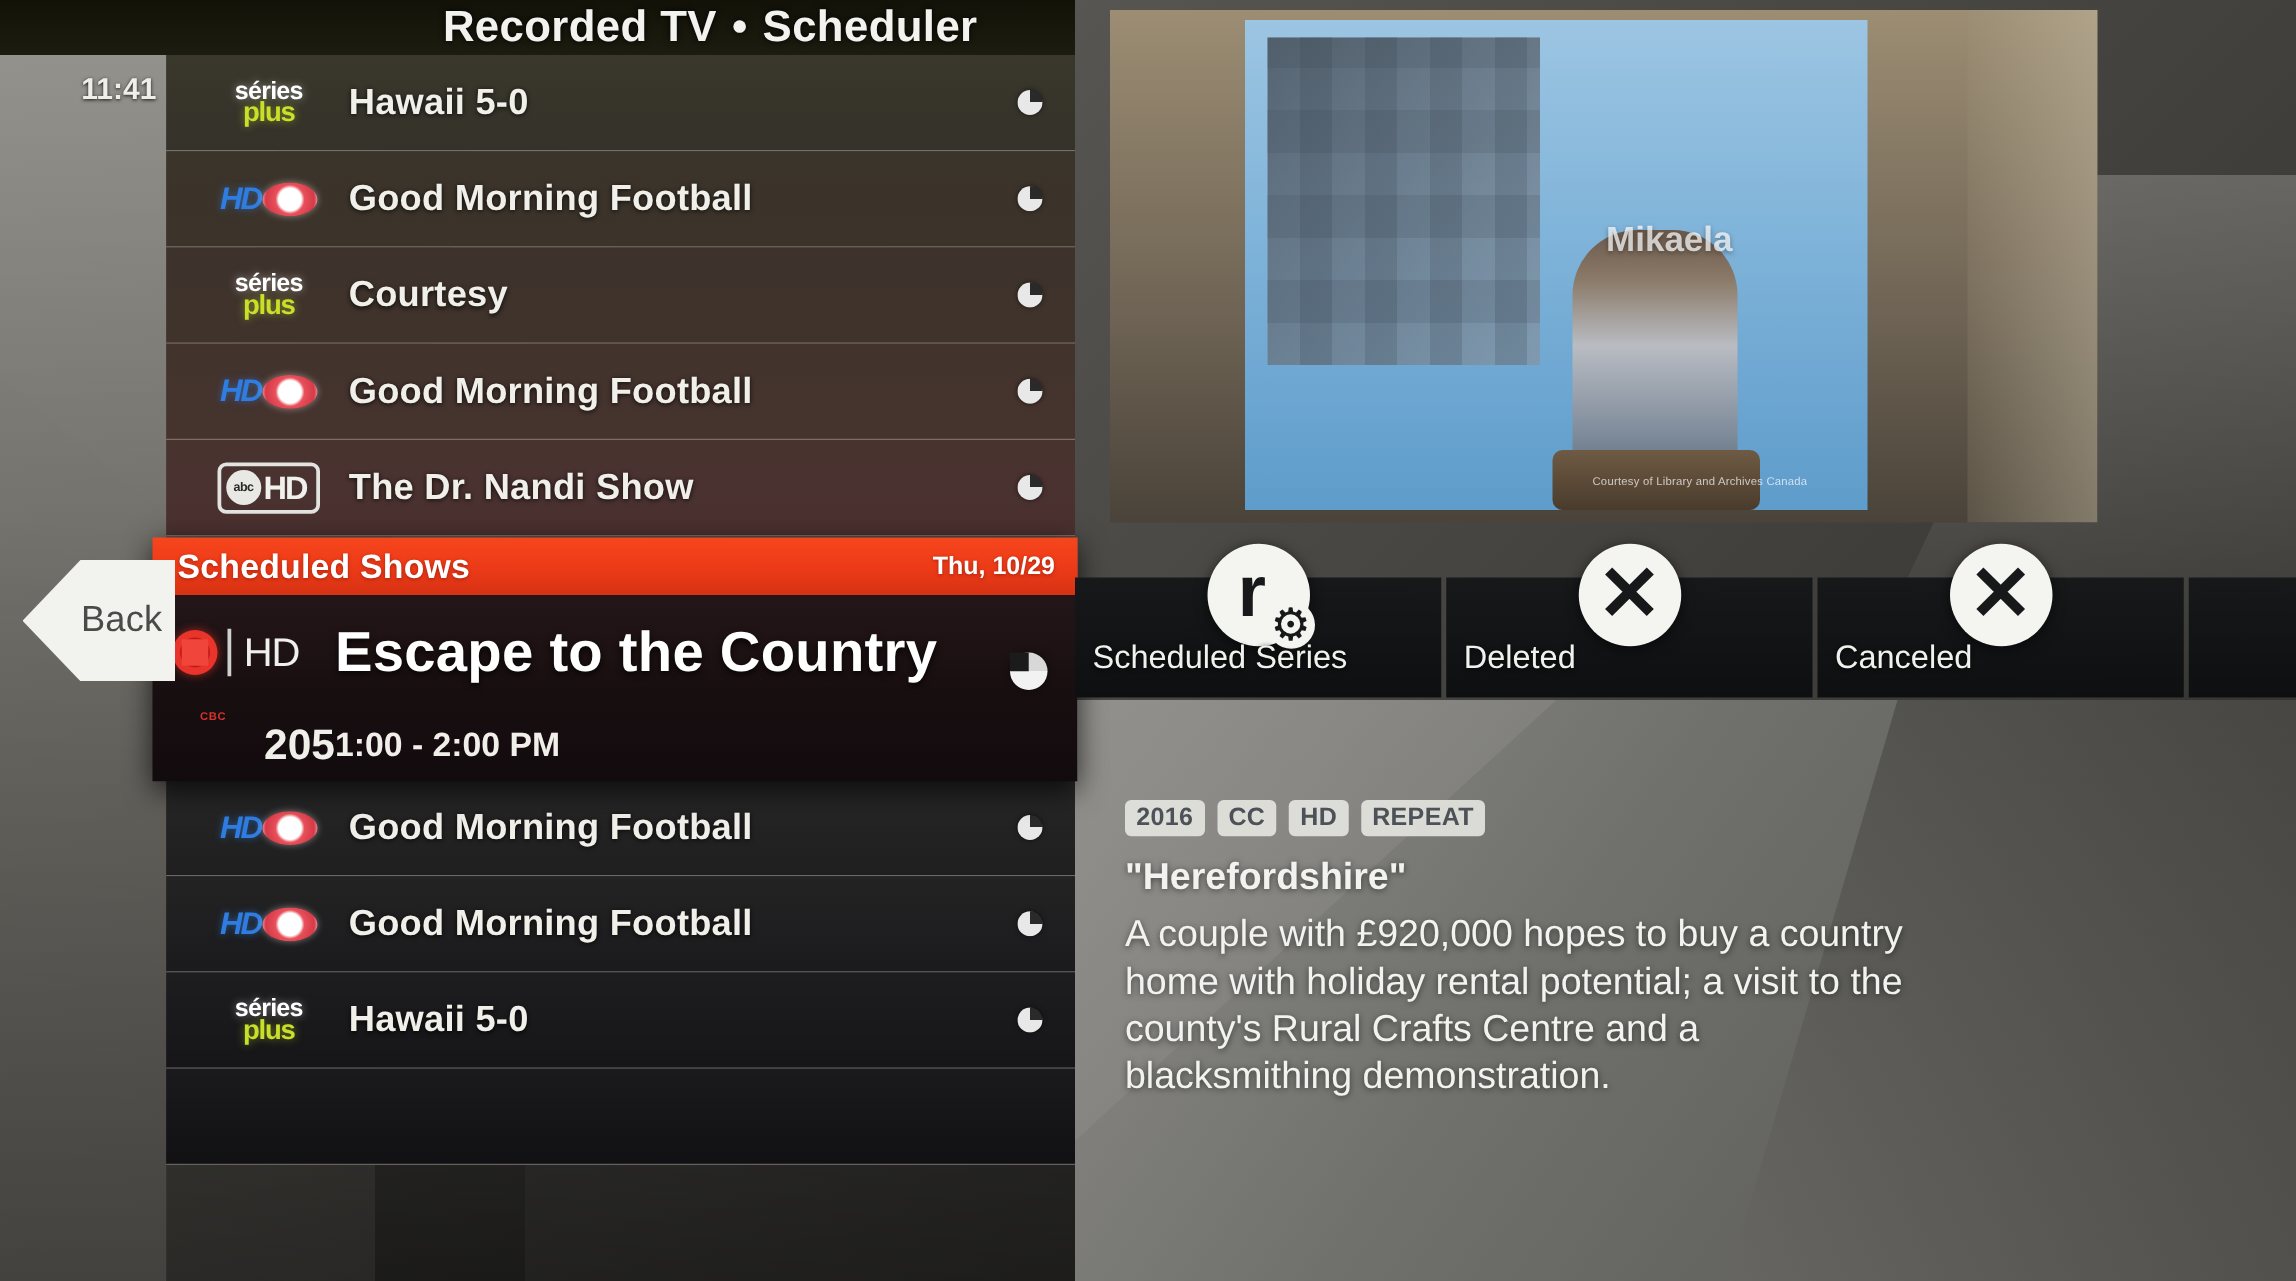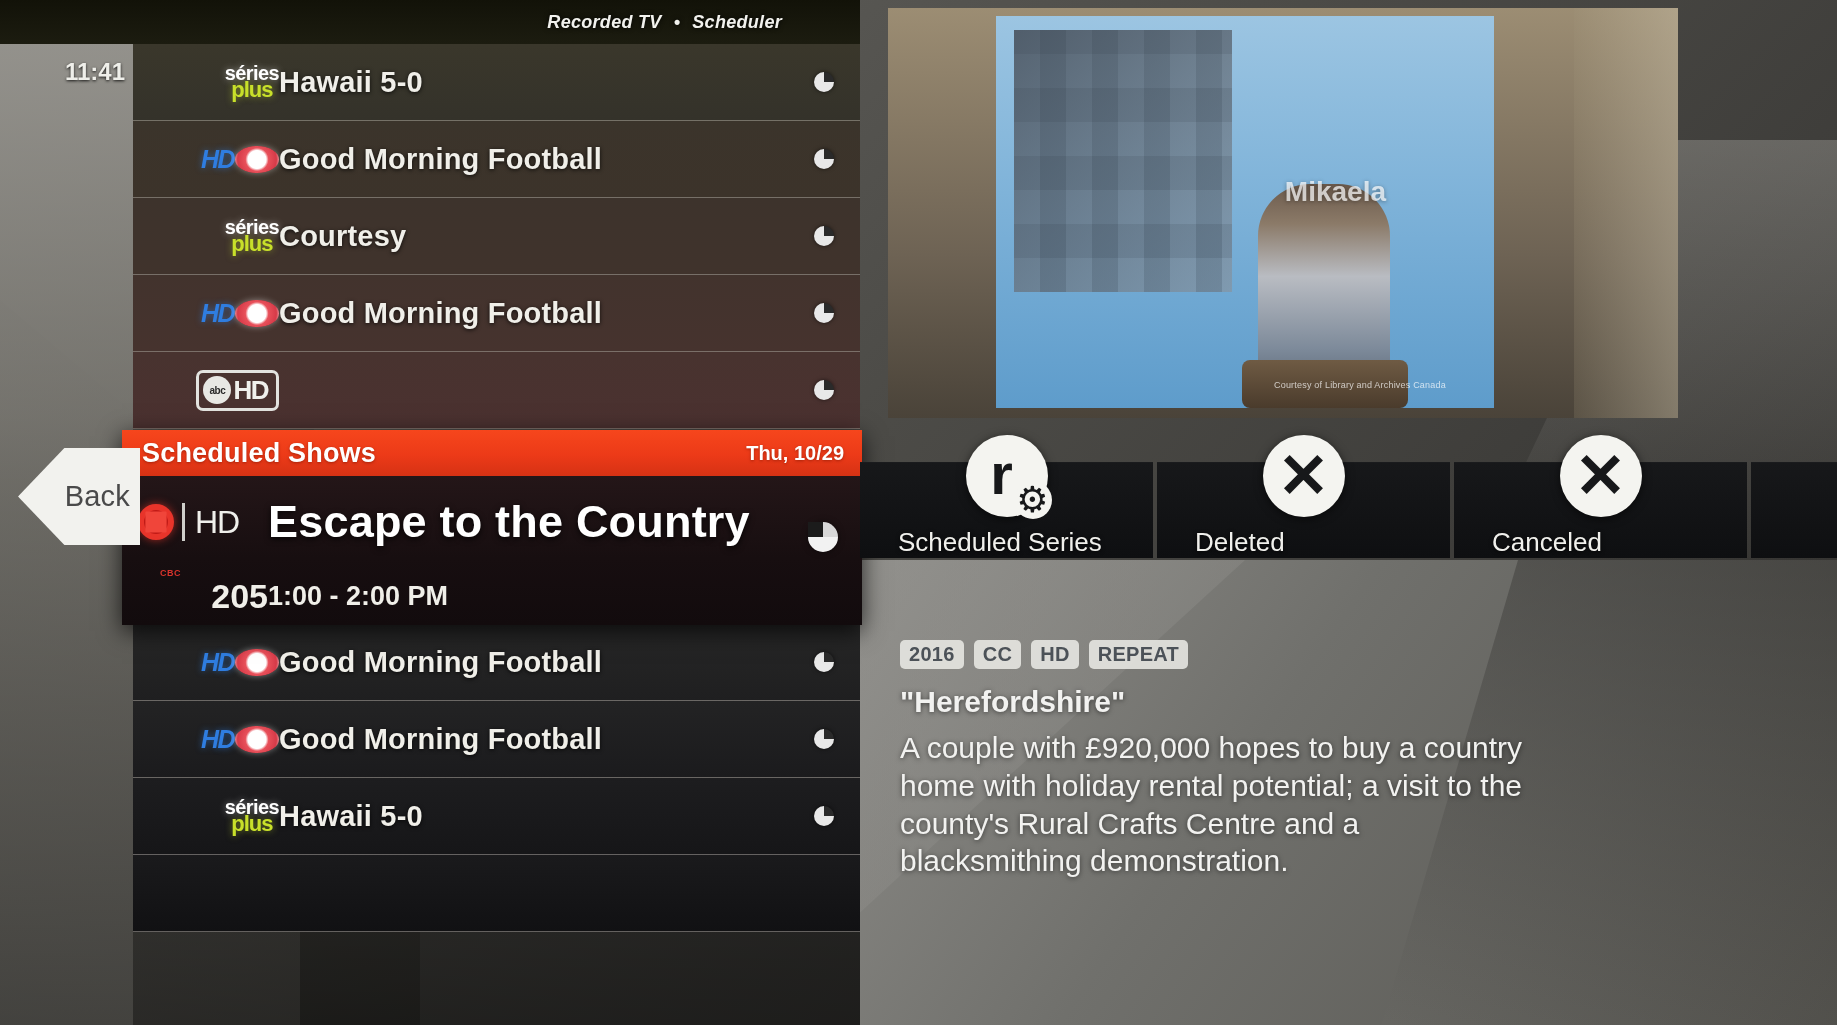--- a/index.html
+++ b/index.html
@@ -49,23 +49,22 @@
   }
 
   
   .header {
     position: absolute; left:0; top:0; width:860px; height:44px;
     background: linear-gradient(180deg,#121208 0%,#1c1c10 100%);
     display:flex; align-items:center; justify-content:flex-end;
     padding-right:78px;
   }
   .header-title {
-    color:#f2f2ee; font-size:18px; font-weight:bold; letter-spacing:.3px;
+    color:#f2f2ee; font-size:35px; font-weight:bold; letter-spacing:.3px;
     text-shadow:0 0 5px rgba(0,0,0,.9);
-    font-style:italic;
   }
   .header-dot { margin:0 12px; }
 
   
   .clock {
     position:absolute; left:65px; top:58px;
     color:#efefea; font-size:24px; font-weight:bold;
     text-shadow:0 1px 3px rgba(0,0,0,.85);
   }
 
@@ -90,21 +89,21 @@
   .row.warm3 { background:linear-gradient(180deg,#3d332c 0%,#40332c 100%); }
   .row.warm4 { background:linear-gradient(180deg,#42332d 0%,#46332e 100%); }
   .row.warm5 { background:linear-gradient(180deg,#48332f 0%,#4b3130 100%); }
   .row.dark1 { background:linear-gradient(180deg,#272727 0%,#1f1f20 100%); }
   .row.dark2 { background:linear-gradient(180deg,#232324 0%,#1b1b1d 100%); }
   .row.dark3 { background:linear-gradient(180deg,#1d1d1f 0%,#161618 100%); }
   .row.dark4 { background:linear-gradient(180deg,#1a1a1c 0%,#111113 100%); }
 
   .logo-cell {
     width:128px; min-width:128px; display:flex;
-    align-items:center; justify-content:flex-end;
+    align-items:center; justify-content:center;
   }
   .row-title {
     color:#f0efe9; font-size:29px; font-weight:bold;
     letter-spacing:.2px; text-shadow:0 1px 4px rgba(0,0,0,.8);
     flex:1;
   }
   .rec-dot {
     position:absolute; right:26px; top:50%; transform:translateY(-50%);
     width:20px; height:20px; border-radius:50%;
     background:#dedede;
@@ -309,25 +308,24 @@
     position:absolute; right:-4px; bottom:-2px;
     width:38px; height:38px; border-radius:50%;
     background:#f4f4f0;
     display:flex; align-items:center; justify-content:center;
     color:#17181a; font-size:36px; line-height:1;
   }
   .cat-icon .x-glyph {
     color:#17181a; font-size:62px; font-weight:bold; line-height:1;
   }
   .cat-label {
-    position:absolute; left:14px; bottom:0;
+    position:absolute; left:14px; bottom:17px;
     color:#f0f0ec; font-size:26px; font-weight:500;
     text-shadow:0 1px 4px rgba(0,0,0,.8);
     white-space:nowrap;
-    margin-left:24px;
   }
 
   
   .info {
     position:absolute; left:900px; top:640px; width:640px;
   }
   .badges { display:flex; gap:10px; margin-bottom:16px; }
   .badge {
     background:rgba(232,232,228,.88); color:#4c5258;
     font-size:20px; font-weight:bold; letter-spacing:.3px;
@@ -424,20 +422,21 @@
       <div class="rec-dot"></div>
     </div>
 
     <div class="row warm5">
       <div class="logo-cell">
         <div class="logo-abc">
           <span class="circ">abc</span>
           <span class="hd">HD</span>
         </div>
       </div>
+      <div class="row-title">The Dr. Nandi Show</div>
       <div class="rec-dot"></div>
     </div>
 
     <div style="height:195px"></div>
 
     <div class="row dark1">
       <div class="logo-cell">
         <div class="logo-nfl">
           <span class="hd">HD</span>
           <span class="ball"></span>

